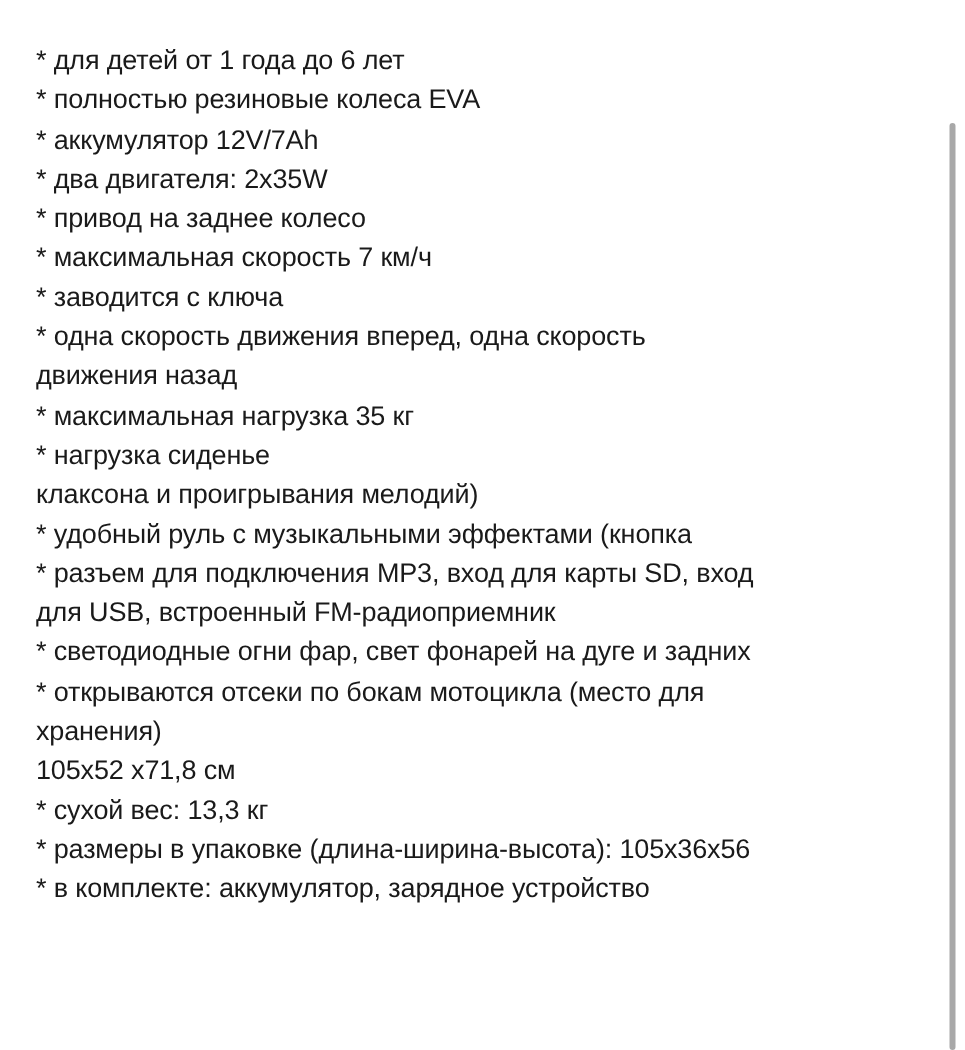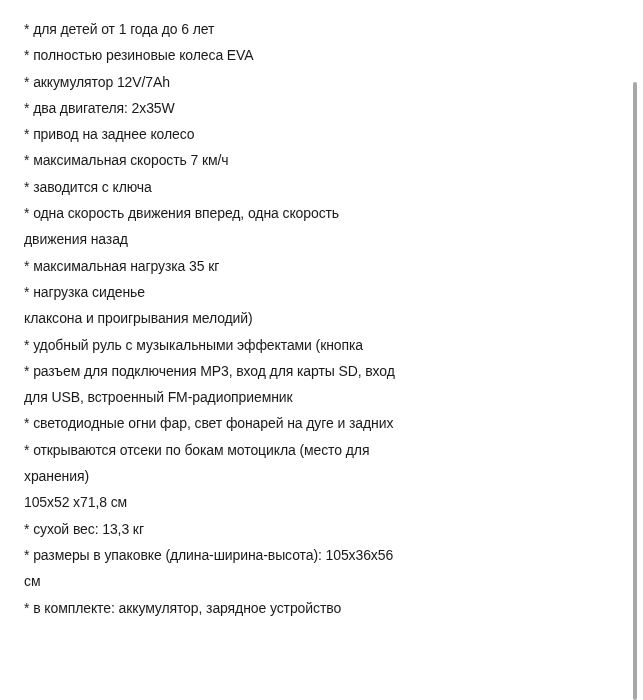--- a/index.html
+++ b/index.html
@@ -11,23 +11,23 @@
       width: 643px;
       height: 700px;
       overflow: hidden;
       position: relative;
       font-family: "Liberation Sans", "DejaVu Sans", sans-serif;
       color: #1a1a1a;
     }
     .content {
       position: absolute;
       left: 24px;
-      top: 16px;
+      top: 27px;
       width: 595px;
-      font-size: 14px;
+      font-size: 18px;
       line-height: 26.3px;
       letter-spacing: -0.1px;
     }
     .line {
       white-space: nowrap;
       display: block;
     }
     .scrollbar-thumb {
       position: absolute;
       left: 633px;
@@ -56,17 +56,16 @@
   <span class="line">клаксона и проигрывания мелодий)</span>
   <span class="line">* удобный руль с музыкальными эффектами (кнопка</span>
   <span class="line">* разъем для подключения MP3, вход для карты SD, вход</span>
   <span class="line">для USB, встроенный FM-радиоприемник</span>
   <span class="line">* светодиодные огни фар, свет фонарей на дуге и задних</span>
   <span class="line">* открываются отсеки по бокам мотоцикла (место для</span>
   <span class="line">хранения)</span>
   <span class="line">105х52 х71,8 см</span>
   <span class="line">* сухой вес: 13,3 кг</span>
   <span class="line">* размеры в упаковке (длина-ширина-высота): 105х36х56</span>
-  <span class="line">см</span>
   <span class="line">* в комплекте: аккумулятор, зарядное устройство</span>
 </div>
 
 <div class="scrollbar-thumb"></div>
 
 </body></html>

